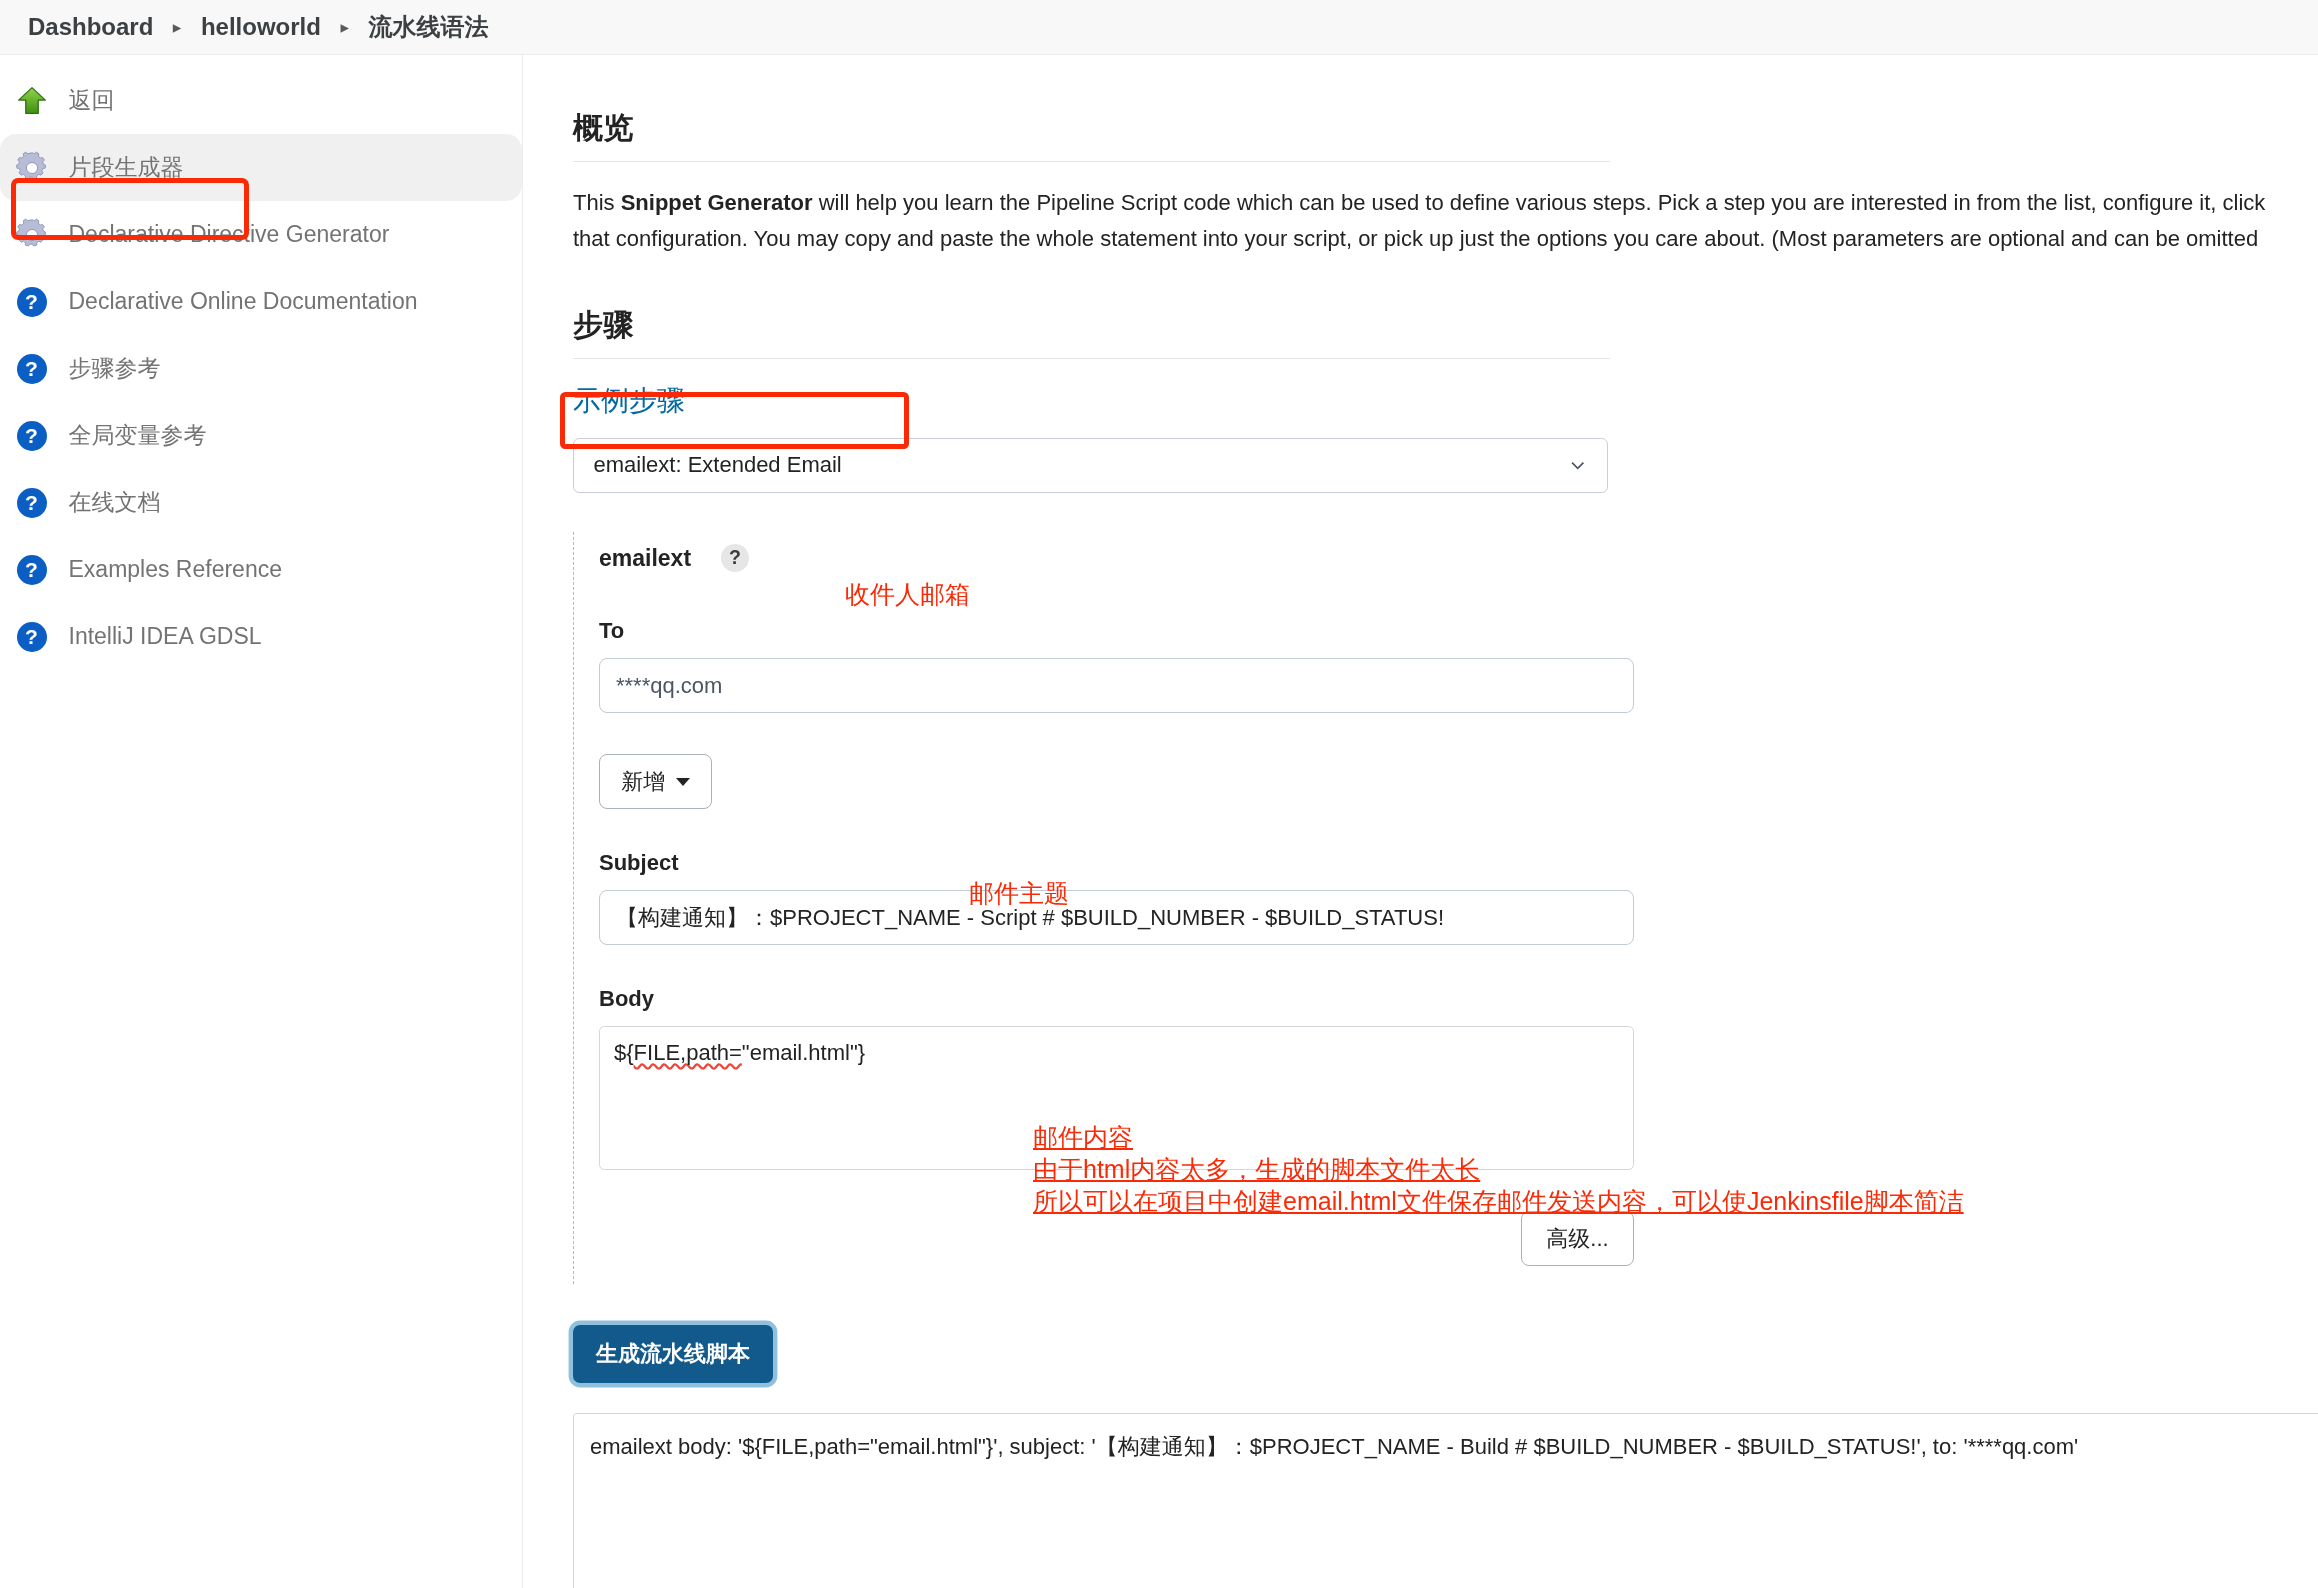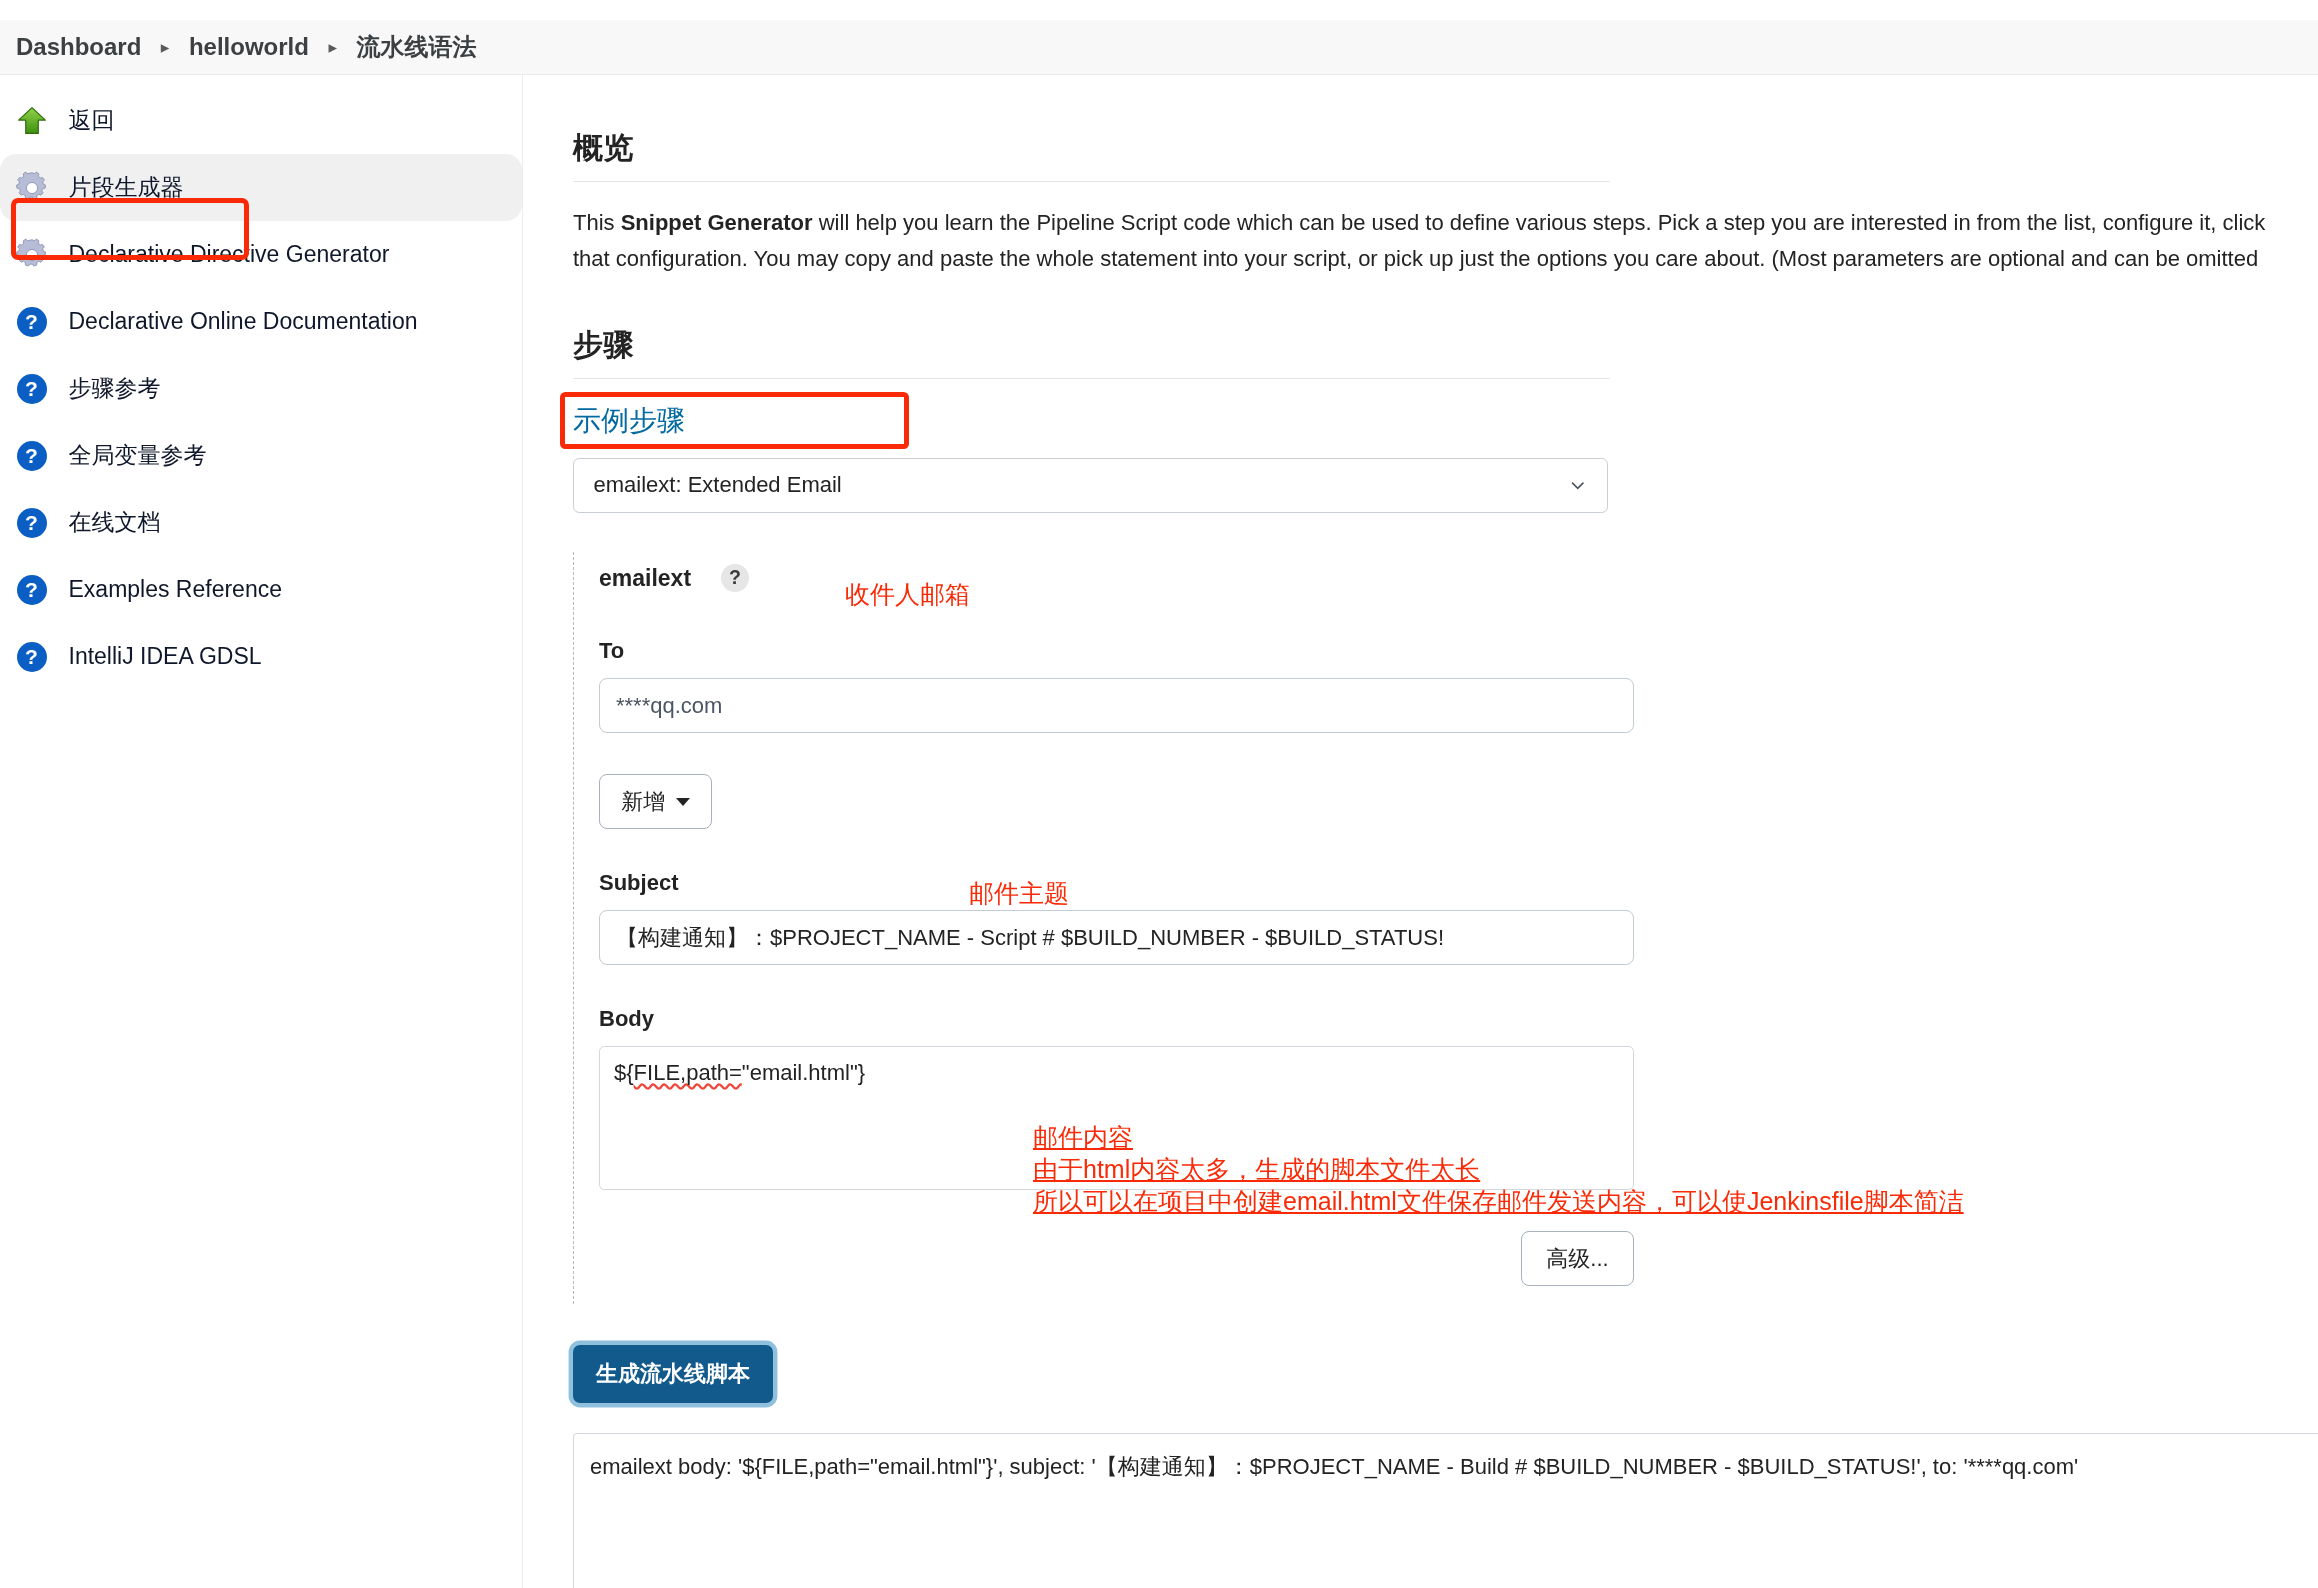--- a/index.html
+++ b/index.html
@@ -14,23 +14,22 @@
     position: relative;
   }
 
   
   #breadcrumb-bar {
     height: 55px;
     background: #f8f8f8;
     border-bottom: 0.9px solid #ebebeb;
     display: flex;
     align-items: center;
-    padding-left: 16px;
+    padding-left: 28px;
     gap: 0px;
-    margin-top: 20px;
   }
   .crumb {
     font-size: 24px;
     font-weight: bold;
     color: #3c4043;
     text-decoration: none;
     white-space: nowrap;
   }
   .crumb-sep {
     color: #5a5a5a;
@@ -60,21 +59,21 @@
     height: 67px;
     padding-left: 14px;
     gap: 19.5px;
     cursor: pointer;
     text-decoration: none;
     color: #232323;
   }
   .side-item.active { background: #f0f0f0; border-radius: 16px; }
   .side-label {
     font-size: 23px;
-    color: #0f172a;
+    color: #737373;
     white-space: nowrap;
   }
   .side-icon {
     width: 35px;
     height: 35px;
     flex: 0 0 35px;
     display: flex;
     align-items: center;
     justify-content: center;
   }

